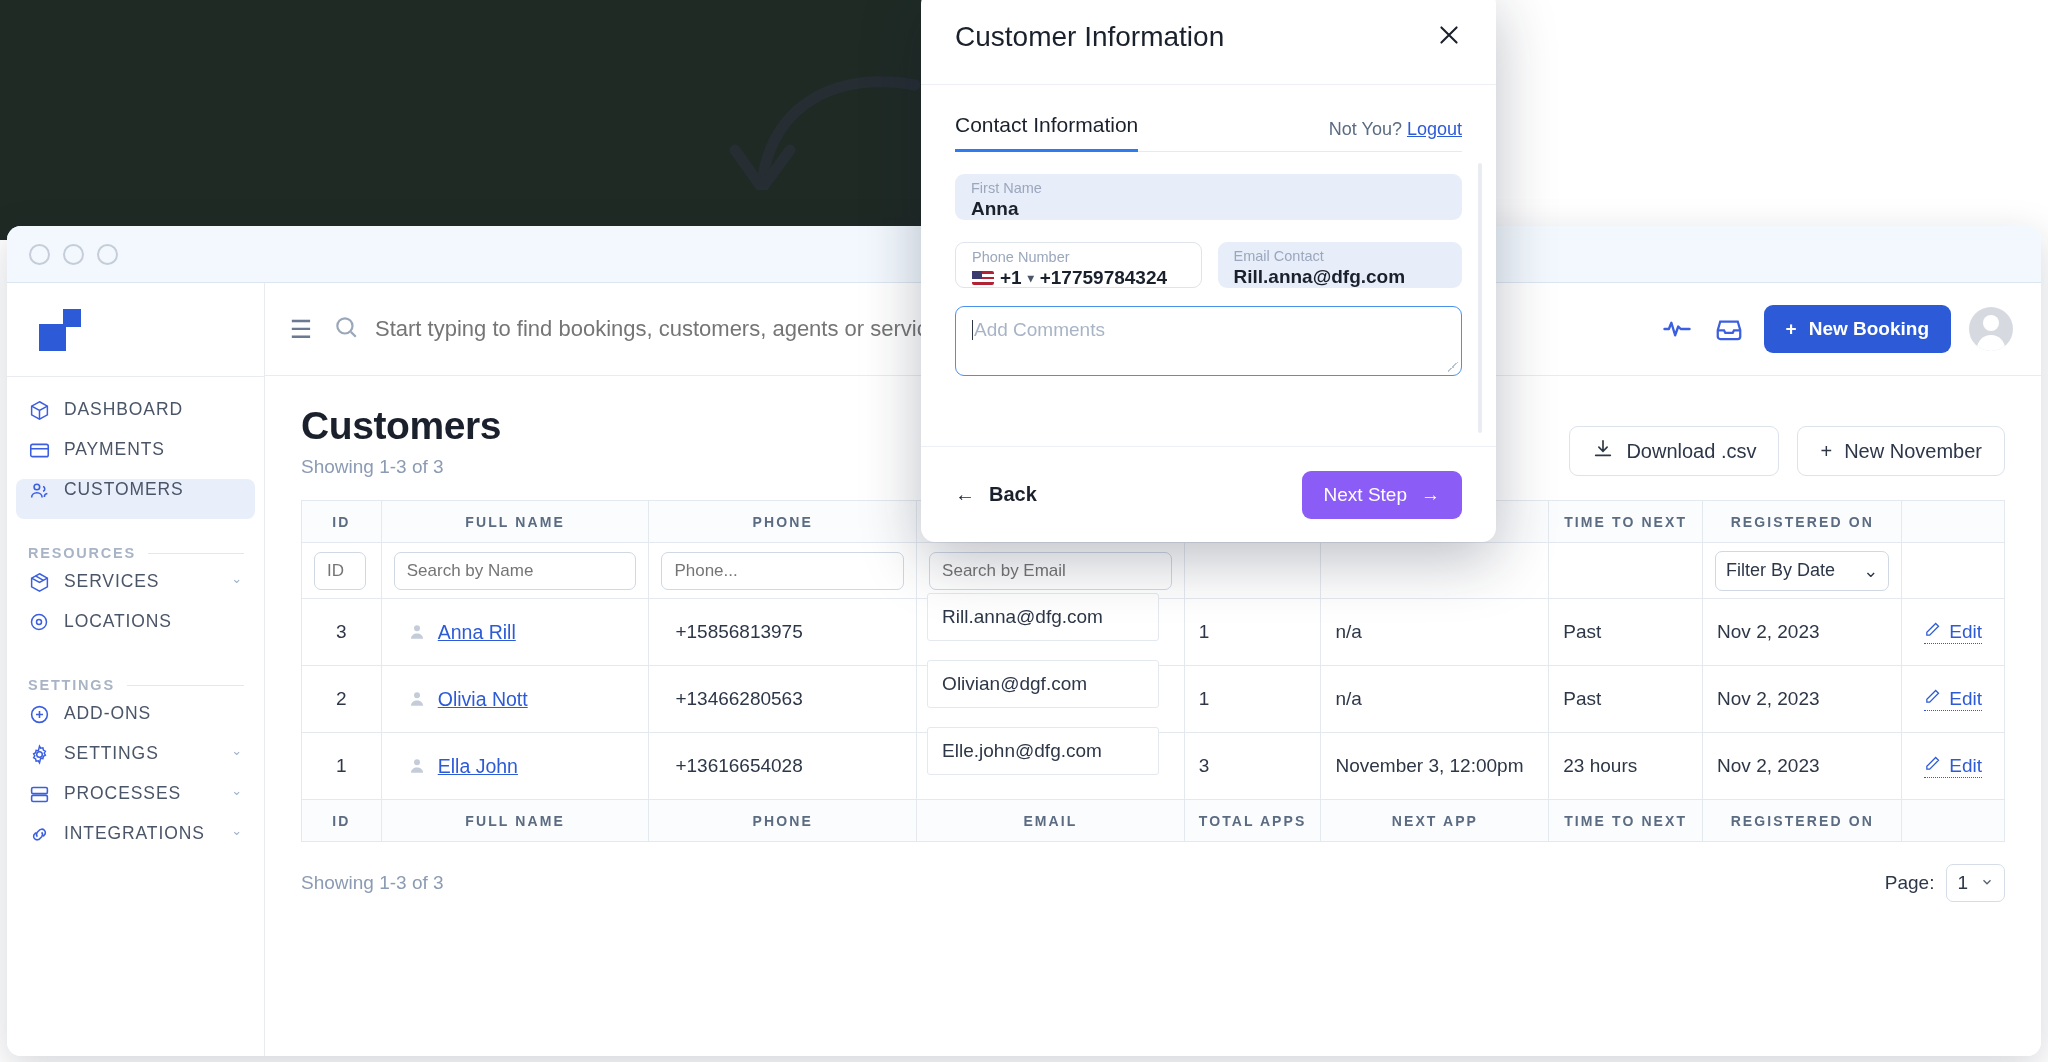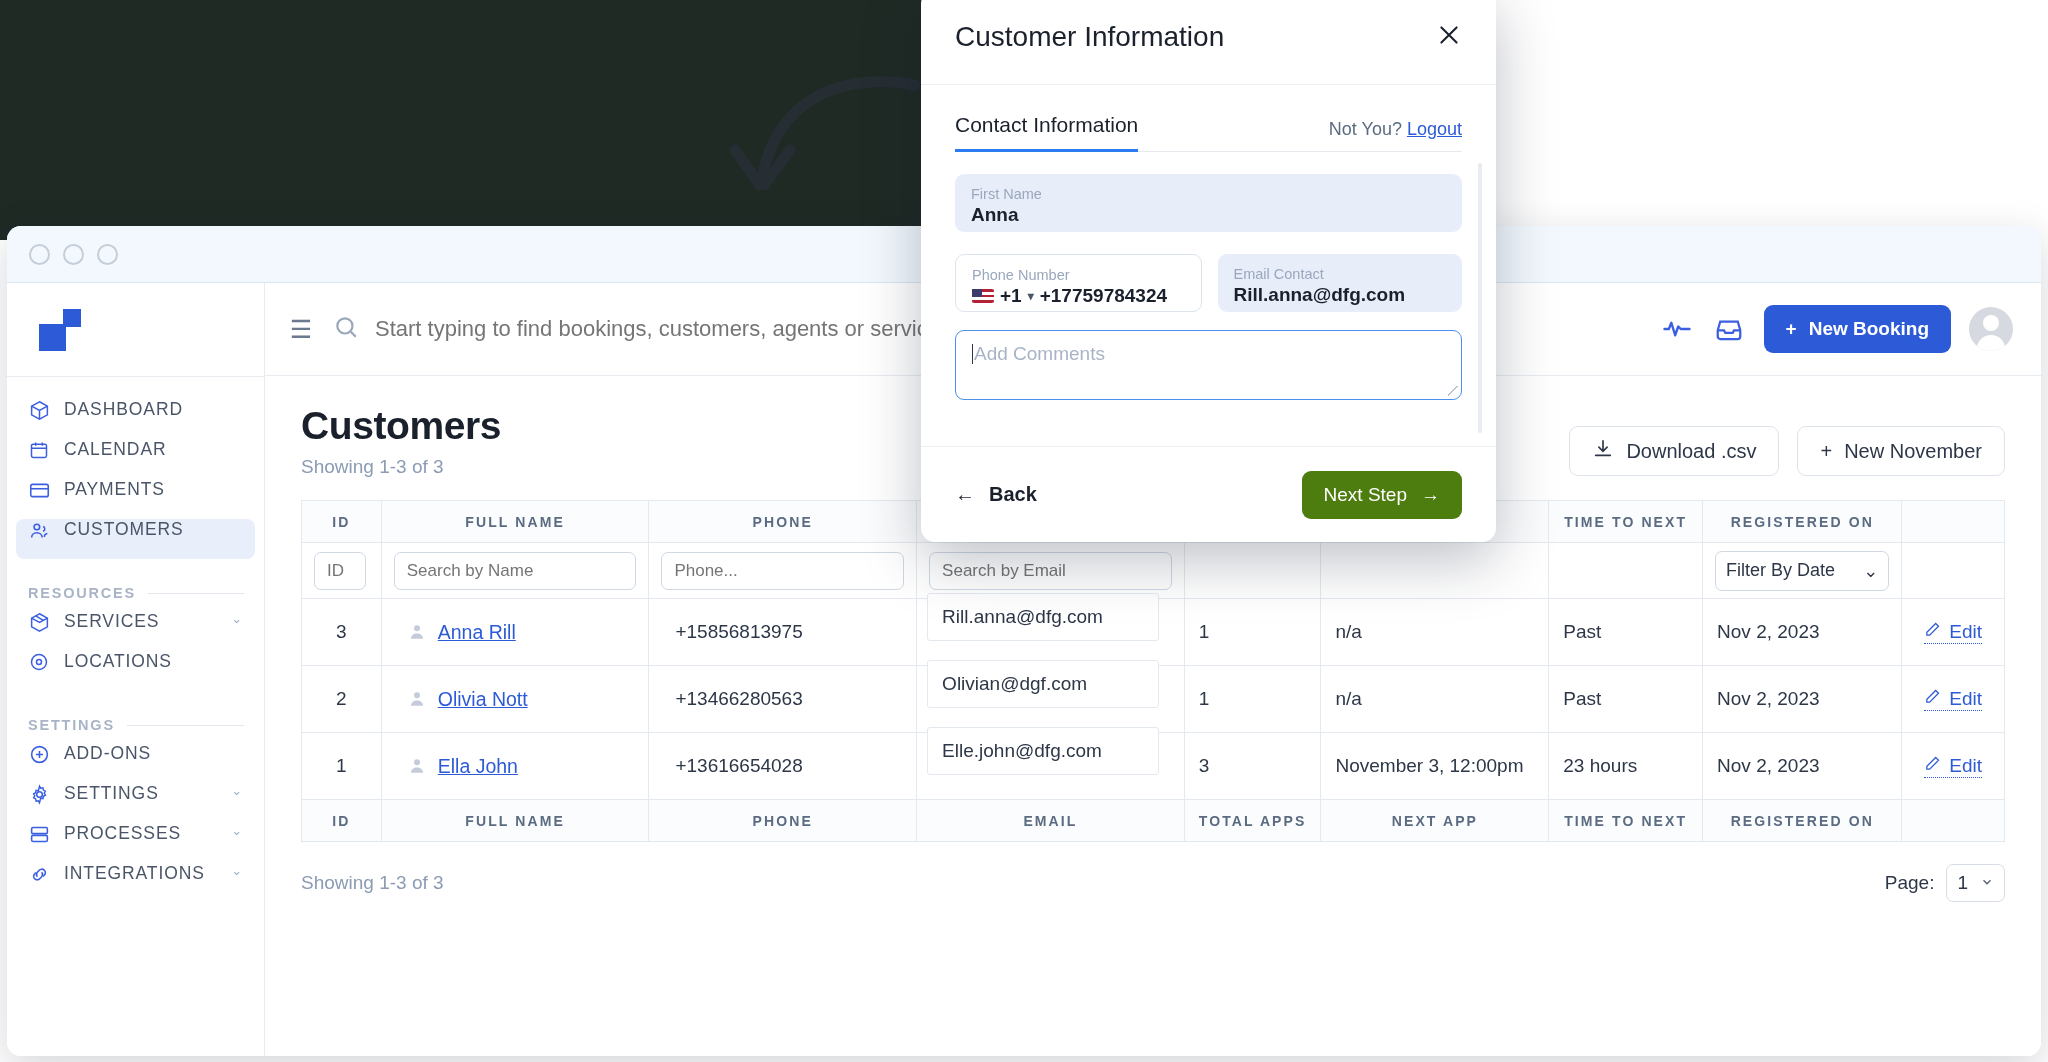--- a/index.html
+++ b/index.html
@@ -162,21 +162,21 @@
   .modal-divider { height:1px; background:#eceff3; }
   .modal-body { flex:1; padding: 28px 34px 0 34px; position:relative; overflow:hidden; }
   .tabs-row { display:flex; align-items:flex-end; }
   .tab-active { font-size:21px; color:#1a202c; padding-bottom:12px; border-bottom:3px solid #2d7bf0; }
   .notyou { margin-left:auto; font-size:18px; color:#5a6b82; padding-bottom:12px; }
   .notyou a { color:#2d5bd7; text-decoration:underline; }
   .tab-underline { height:1px; background:#e6eaef; margin-top:-1px; }
 
   .field-grid { display:flex; gap:16px; margin-top: 22px; }
   .field {
-    flex:1; height: 58px; border-radius:9px; padding: 8px 14px 0 16px;
+    flex:1; height: 46px; border-radius:9px; padding: 8px 14px 0 16px;
     display:flex; flex-direction:column; justify-content:center;
   }
   .field.filled { background:#e8eef9; }
   .field.plain { background:#fff; border:1px solid #dee4ec; }
   .field .lbl { font-size:14.5px; color:#9aa7bd; line-height:1.2; }
   .field .val { font-size:19px; color:#1a202c; font-weight:700; line-height:1.3; }
   .phone-val { display:flex; align-items:center; gap:6px; font-size:19px; color:#1a202c; font-weight:700; }
   .flag { width:22px; height:14px; background:linear-gradient(#b22234 0 20%,#fff 20% 40%,#b22234 40% 60%,#fff 60% 80%,#b22234 80% 100%); position:relative; border-radius:2px; }
   .flag::before{content:"";position:absolute;left:0;top:0;width:10px;height:8px;background:#3c3b6e;}
   .caret { color:#4a5568; font-size:12px; }
@@ -188,21 +188,21 @@
   }
   .comments .caret-bar { display:inline-block; width:1px; height:20px; background:#2d3748; vertical-align:-4px; margin-right:1px;}
   .comments::after{content:"";position:absolute;right:3px;bottom:3px;width:10px;height:10px;
     background:linear-gradient(135deg,transparent 45%,#b9c4d2 45%,#b9c4d2 55%,transparent 55%);}
 
   .scrollbar { position:absolute; right:14px; top:78px; width:4px; height:270px; background:#e9edf2; border-radius:2px; }
 
   .modal-foot { height: 96px; border-top:1px solid #eceff3; display:flex; align-items:center; padding: 0 34px; }
   .back-btn { display:flex; align-items:center; gap:14px; font-size:20px; color:#1a202c; font-weight:700; }
   .next-btn {
-    margin-left:auto; background:#4d7c0f; color:#fff; border:none; border-radius:9px;
+    margin-left:auto; background:#8b5cf6; color:#fff; border:none; border-radius:9px;
     height: 48px; padding: 0 22px; font-size:19px; display:flex; align-items:center; gap:14px;
     font-family:"Liberation Sans", sans-serif;
   }
 </style>
 </head>
 <body>
 
 <div id="stage">
 
   <div class="backdrop"></div>
@@ -234,29 +234,20 @@
         <div class="nav-item">
           <span class="ico">
             <svg width="21" height="21" viewBox="0 0 24 24" fill="none" stroke="currentColor" stroke-width="1.7">
                 <path d="M12 2l9 5v10l-9 5-9-5V7z"></path>
                 <path d="M3 7l9 5 9-5M12 12v10"></path>
               </svg>
           </span>
           <span>DASHBOARD</span>
         </div>
 
-        <div class="nav-item">
-          <span class="ico">
-            <svg width="20" height="20" viewBox="0 0 24 24" fill="none" stroke="currentColor" stroke-width="1.8">
-                <rect x="3" y="5" width="18" height="16" rx="2"></rect>
-                <path d="M3 10h18M8 3v4M16 3v4"></path>
-              </svg>
-          </span>
-          <span>CALENDAR</span>
-        </div>
 
 
         <div class="nav-item">
           <span class="ico">
             <svg width="21" height="21" viewBox="0 0 24 24" fill="none" stroke="currentColor" stroke-width="1.8">
                 <rect x="2" y="5" width="20" height="14" rx="2"></rect>
                 <path d="M2 10h20"></path>
               </svg>
           </span>
           <span>PAYMENTS</span>

